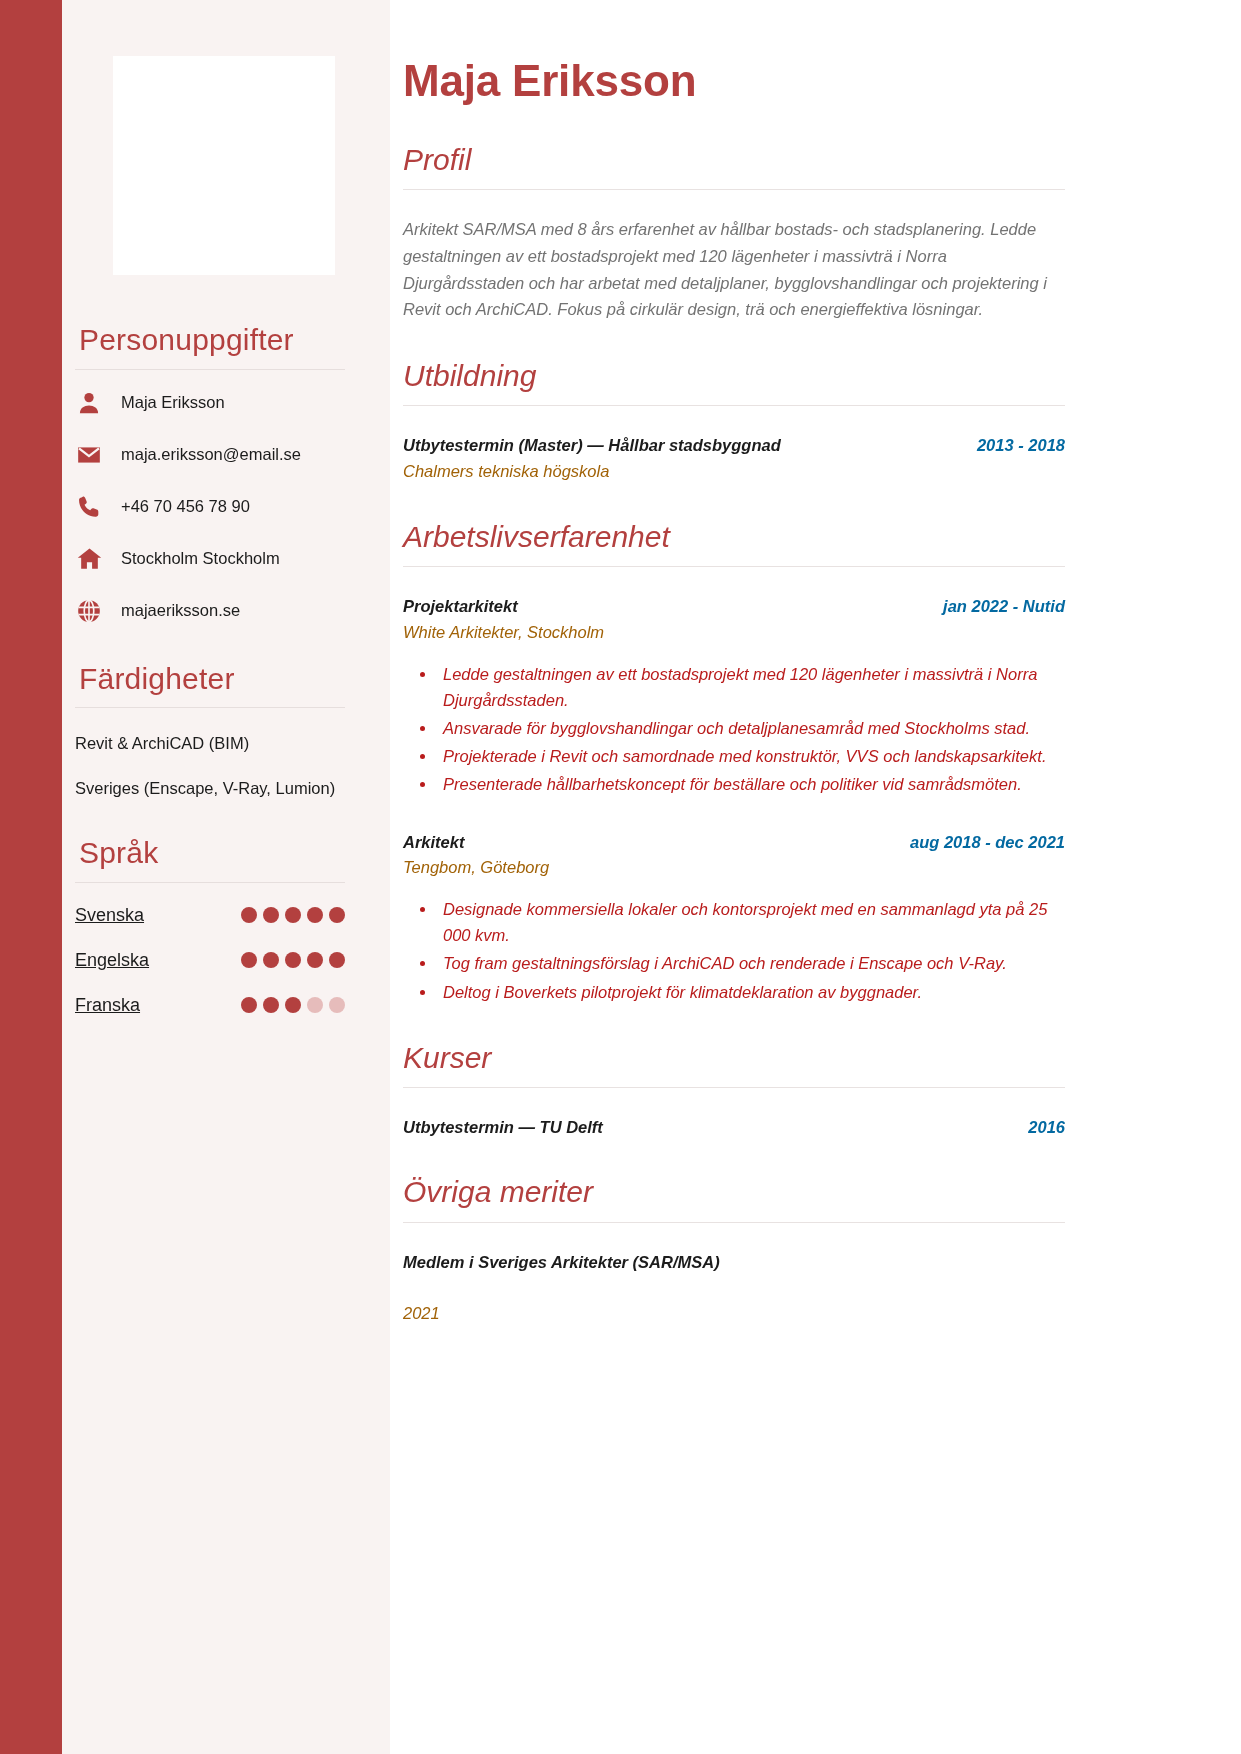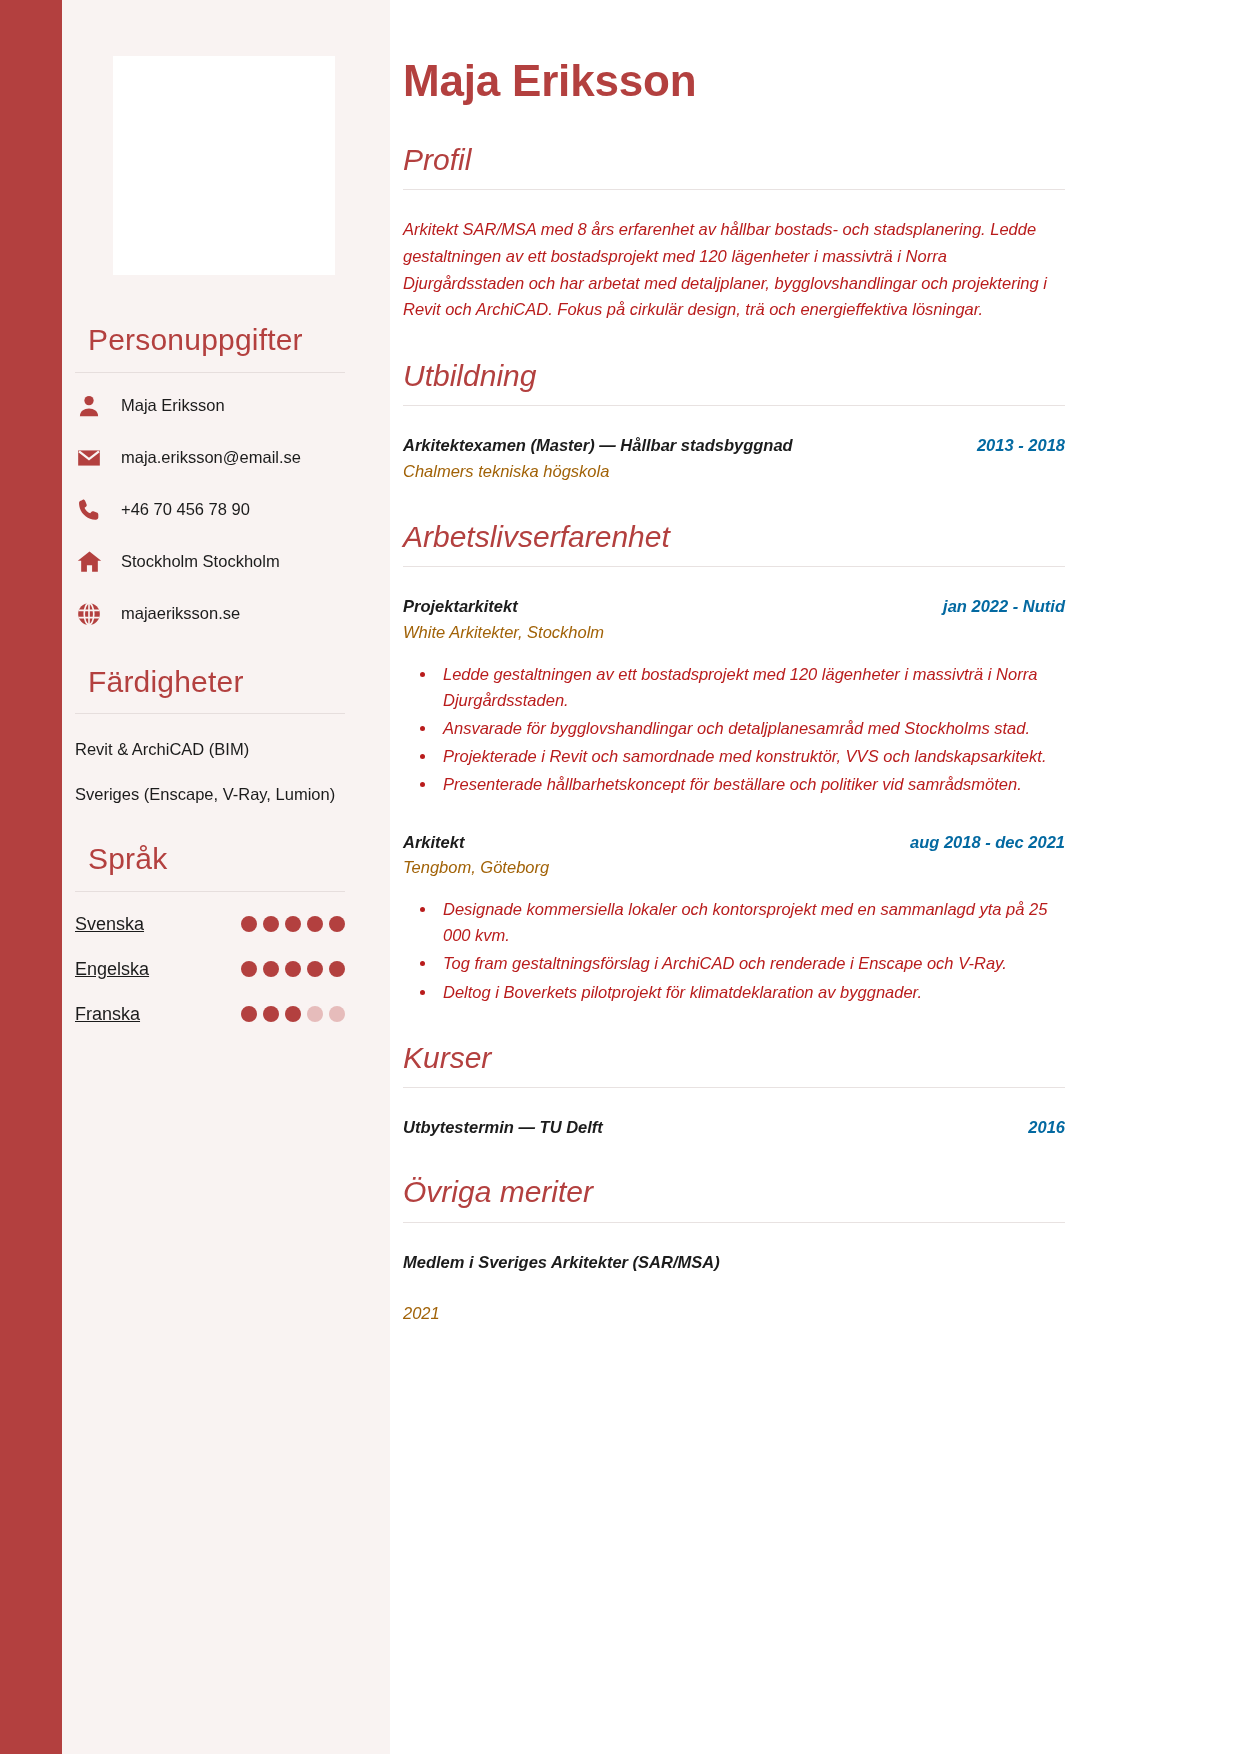--- a/index.html
+++ b/index.html
@@ -50,21 +50,21 @@
     background: #ffffff;
   }
 
   .side-block { padding: 0 45px 0 13px; }
 
   .side-heading {
     color: #b3403f;
     font-size: 30px;
     font-weight: 400;
     letter-spacing: 0.2px;
-    margin: 13px;
+    margin: 4px;
     padding: 0 0 0 0;
     line-height: 1.25;
   }
   .side-rule {
     border: 0;
     border-top: 1px solid #e6dedd;
     margin: 10px 0 0 0;
   }
 
   .contact-list {
@@ -165,21 +165,21 @@
   }
   .section-rule {
     border: 0;
     border-top: 1px solid #e8e2e1;
     margin: 11px 0 0 0;
   }
 
   .profile-text {
     font-size: 16.5px;
     line-height: 1.62;
-    color: #b91c1c;
+    color: #737373;
     margin: 26px 0 0 0;
   }
 
   .entry { margin-top: 28px; }
   .entry-row {
     display: flex;
     align-items: flex-start;
     justify-content: space-between;
     gap: 24px;
   }
@@ -352,21 +352,21 @@
       <hr class="section-rule">
       <p class="profile-text">Arkitekt SAR/MSA med 8 års erfarenhet av hållbar bostads- och stadsplanering. Ledde gestaltningen av ett bostadsprojekt med 120 lägenheter i massivträ i Norra Djurgårdsstaden och har arbetat med detaljplaner, bygglovshandlingar och projektering i Revit och ArchiCAD. Fokus på cirkulär design, trä och energieffektiva lösningar.</p>
     </section>
 
     <section class="section">
       <h2 class="section-heading">Utbildning</h2>
       <hr class="section-rule">
 
       <div class="entry">
         <div class="entry-row">
-          <span class="entry-title">Arkitektexamen (Master) — Hållbar stadsbyggnad</span>
+          <span class="entry-title">Utbytestermin (Master) — Hållbar stadsbyggnad</span>
           <span class="entry-date">2013 - 2018</span>
         </div>
         <div class="entry-sub">Chalmers tekniska högskola</div>
       </div>
     </section>
 
     <section class="section">
       <h2 class="section-heading">Arbetslivserfarenhet</h2>
       <hr class="section-rule">
 

